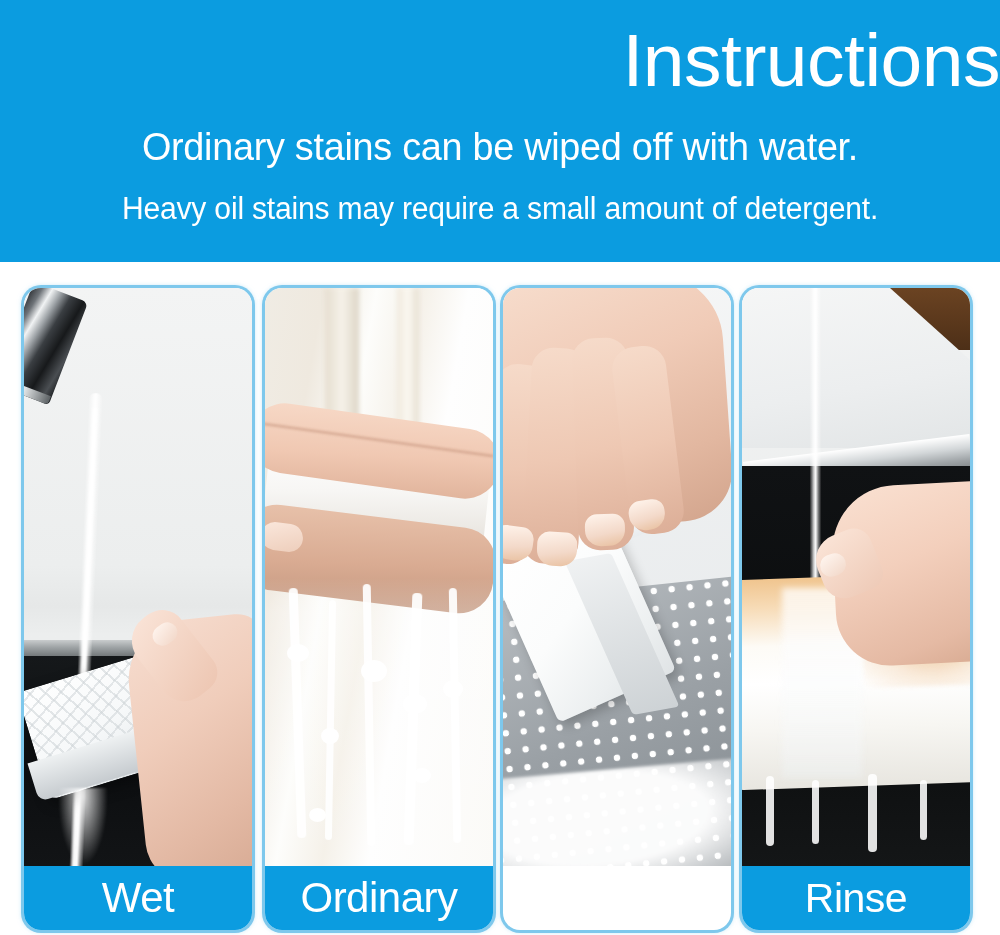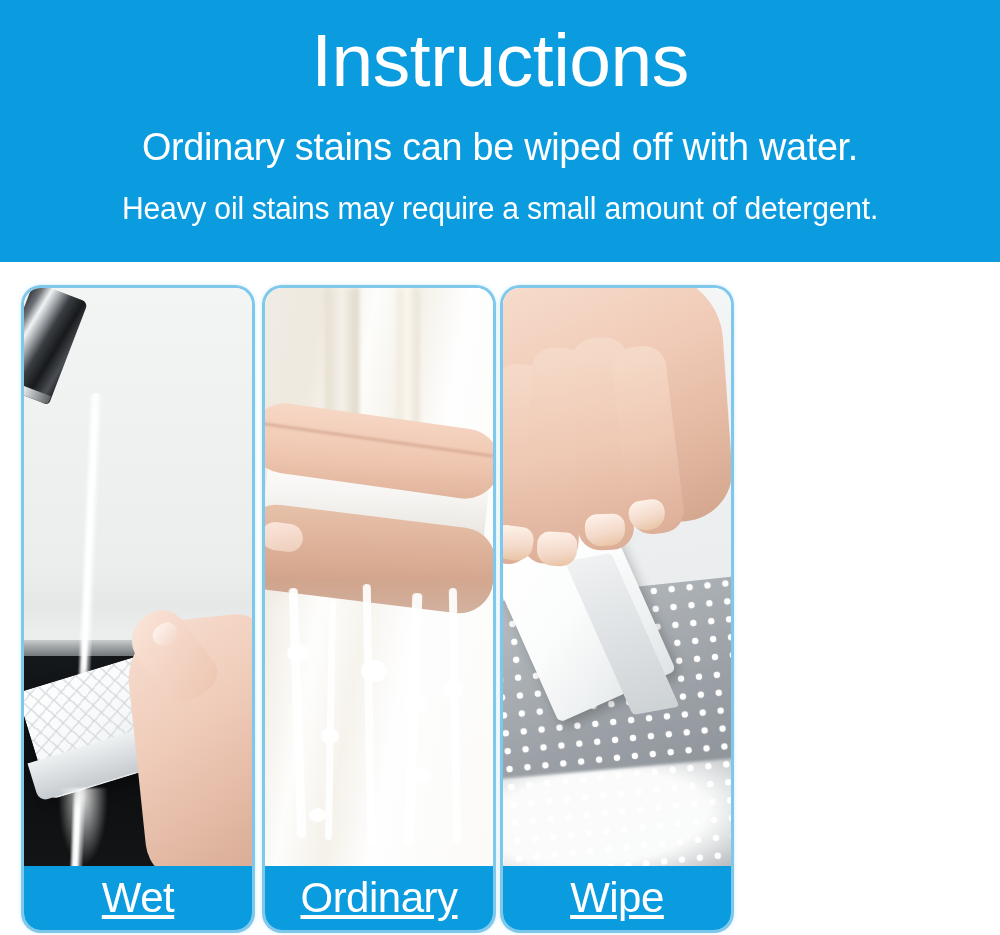--- a/index.html
+++ b/index.html
@@ -30,20 +30,21 @@
     position: absolute;
     left: 0;
     top: 14px;
     width: 1000px;
     color: #ffffff;
     font-size: 75px;
     line-height: 92px;
     font-weight: 400;
     letter-spacing: -0.5px;
     font-family: "Liberation Sans", sans-serif;
+    text-align: right;
   }
   .header-line1 {
     position: absolute;
     left: 0;
     top: 123px;
     width: 1000px;
     color: #ffffff;
     font-size: 39px;
     line-height: 48px;
     font-weight: 400;
@@ -102,21 +103,20 @@
     width: 228px;
     height: 64px;
     background: #0b9ce0;
     color: #ffffff;
     font-size: 42px;
     line-height: 64px;
     text-align: center;
     font-weight: 400;
     letter-spacing: -0.5px;
     white-space: nowrap;
-    text-decoration: underline;
   }
   .caption.sm { font-size: 41px; }
 
   
   .p1-bg {
     position: absolute; inset: 0;
     background: linear-gradient(180deg,#f3f4f4 0%,#eceeee 48%,#e6e8e8 55%,#eceeee 60%,#f0f1f1 100%);
   }
   .p1-counter {
     position: absolute; left: 0; top: 352px; width: 228px; height: 16px;
@@ -449,17 +449,37 @@
       <div class="p3-hand"></div>
       <div class="p3-f1"></div>
       <div class="p3-f2"></div>
       <div class="p3-f3"></div>
       <div class="p3-f4"></div>
       <div class="nail p3-n1"></div>
       <div class="nail p3-n2"></div>
       <div class="nail p3-n3"></div>
       <div class="nail p3-n4"></div>
     </div>
-    <div class="caption">Wipe</div>
   </div>
 
+  <div class="panel panel-4">
+    <div class="photo">
+      <div class="p4-bg"></div>
+      <div class="p4-wood"></div>
+      <div class="p4-wall"></div>
+      <div class="p4-counter"></div>
+      <div class="p4-sink"></div>
+      <div class="p4-stream"></div>
+      <div class="p4-sponge"></div>
+      <div class="p4-sponge-stain"></div>
+      <div class="p4-sponge-wet"></div>
+      <div class="p4-hand"></div>
+      <div class="p4-thumb"></div>
+      <div class="p4-nail"></div>
+      <div class="p4-drip p4-dr1"></div>
+      <div class="p4-drip p4-dr2"></div>
+      <div class="p4-drip p4-dr3"></div>
+      <div class="p4-drip p4-dr4"></div>
+    </div>
+    <div class="caption sm">Rinse</div>
+  </div>
 
 </div>
 
 </body></html>

